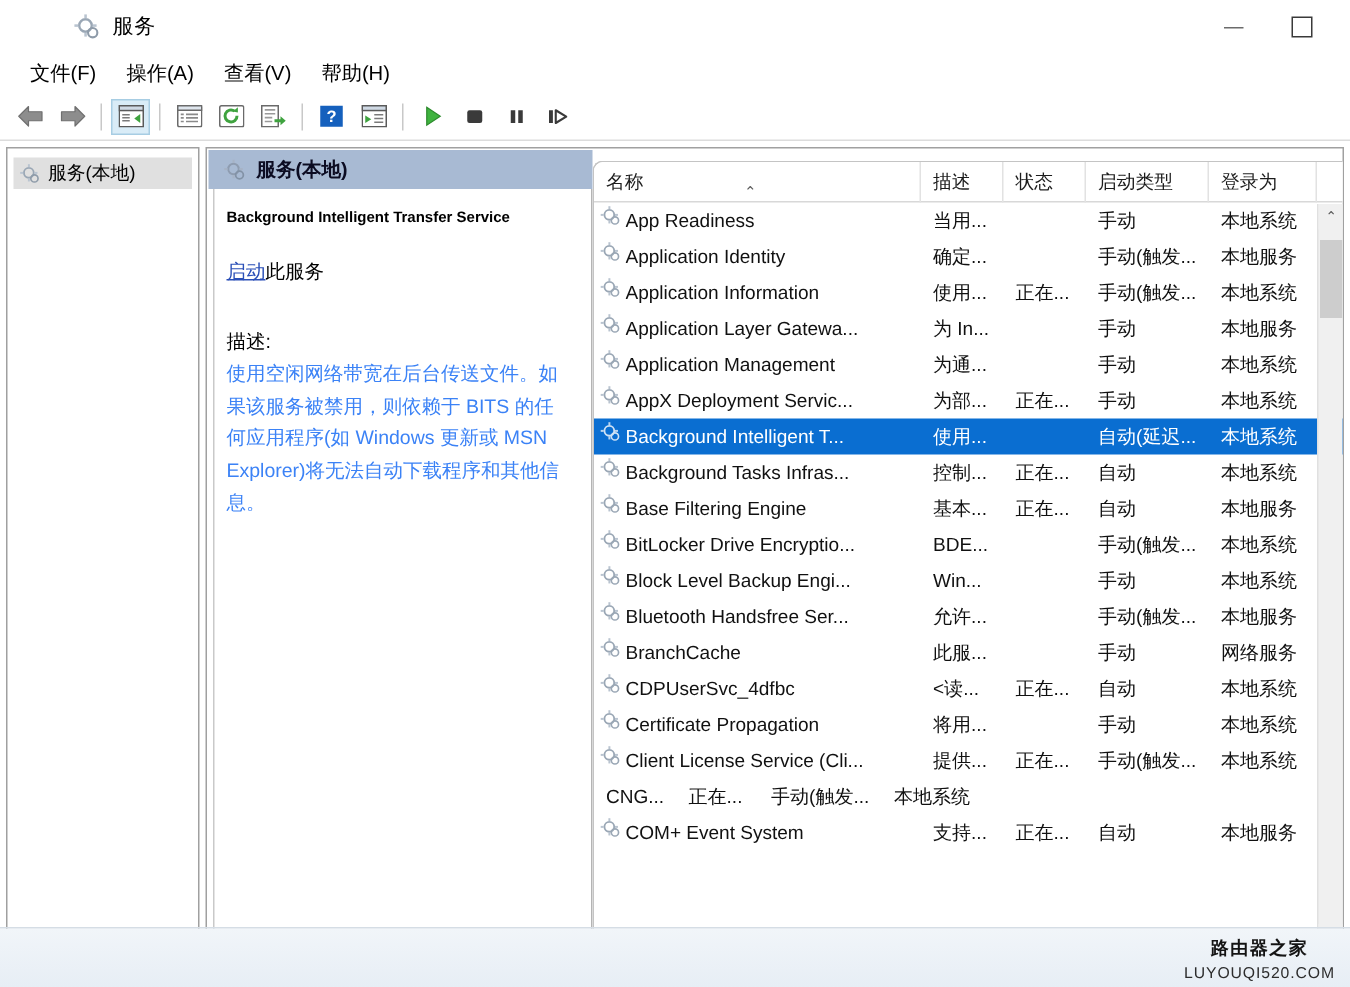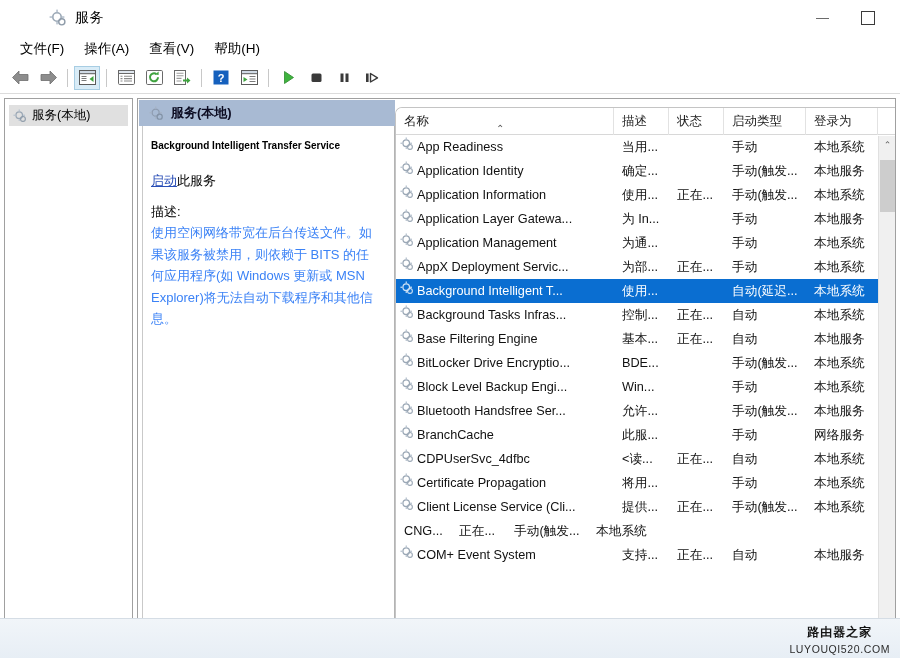--- a/index.html
+++ b/index.html
@@ -159,21 +159,21 @@
     position: absolute; left: 3px; top: 0; bottom: 0;
     width: 1px; background: #c9c9c9;
   }
   .svc-title {
     font-size: 10px; font-weight: bold; color: #000;
     line-height: 19px;
     margin-bottom: 16px;
   }
   .svc-action {
     font-size: 13px; color: #000; line-height: 20px;
-    margin-bottom: 10px;
+    margin-bottom: 26px;
   }
   .svc-action a {
     color: #2a4fb7; text-decoration: underline; cursor: pointer;
   }
   .svc-desc-label {
     font-size: 13px; color: #000; line-height: 21px;
   }
   .svc-desc-body {
     font-size: 13px; color: #3b82f6; line-height: 21.5px;
     white-space: pre-line;

